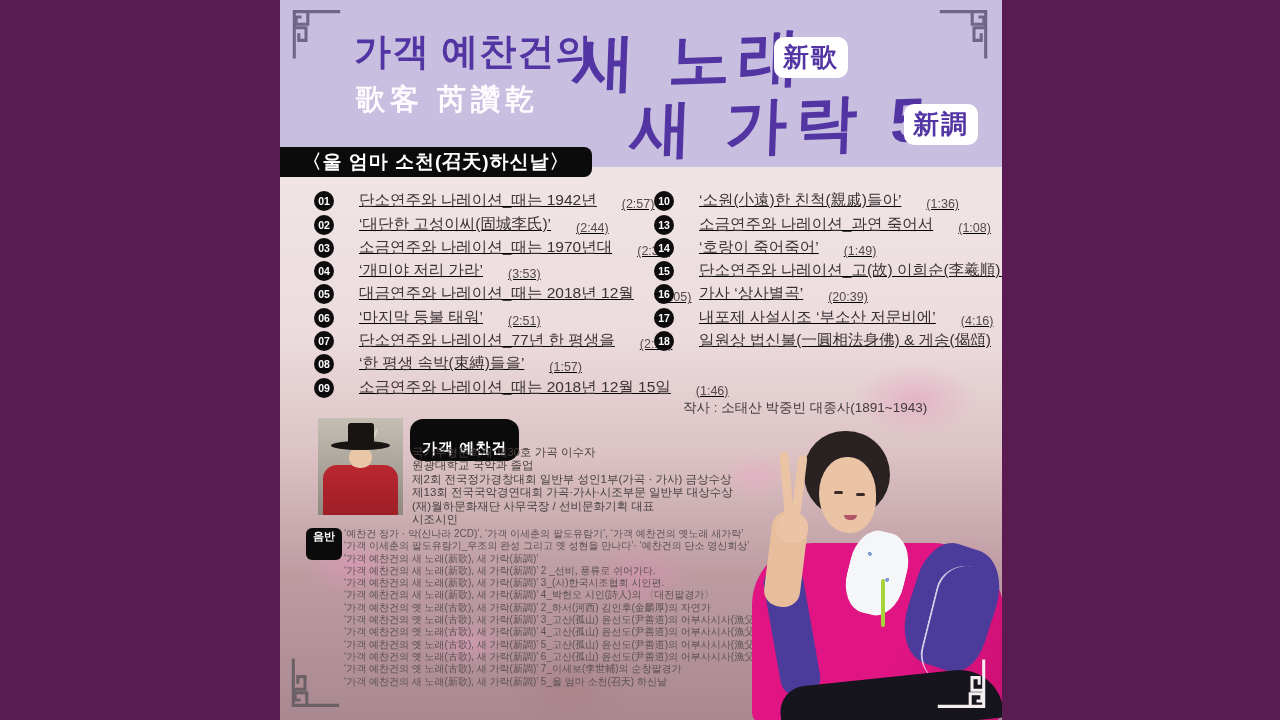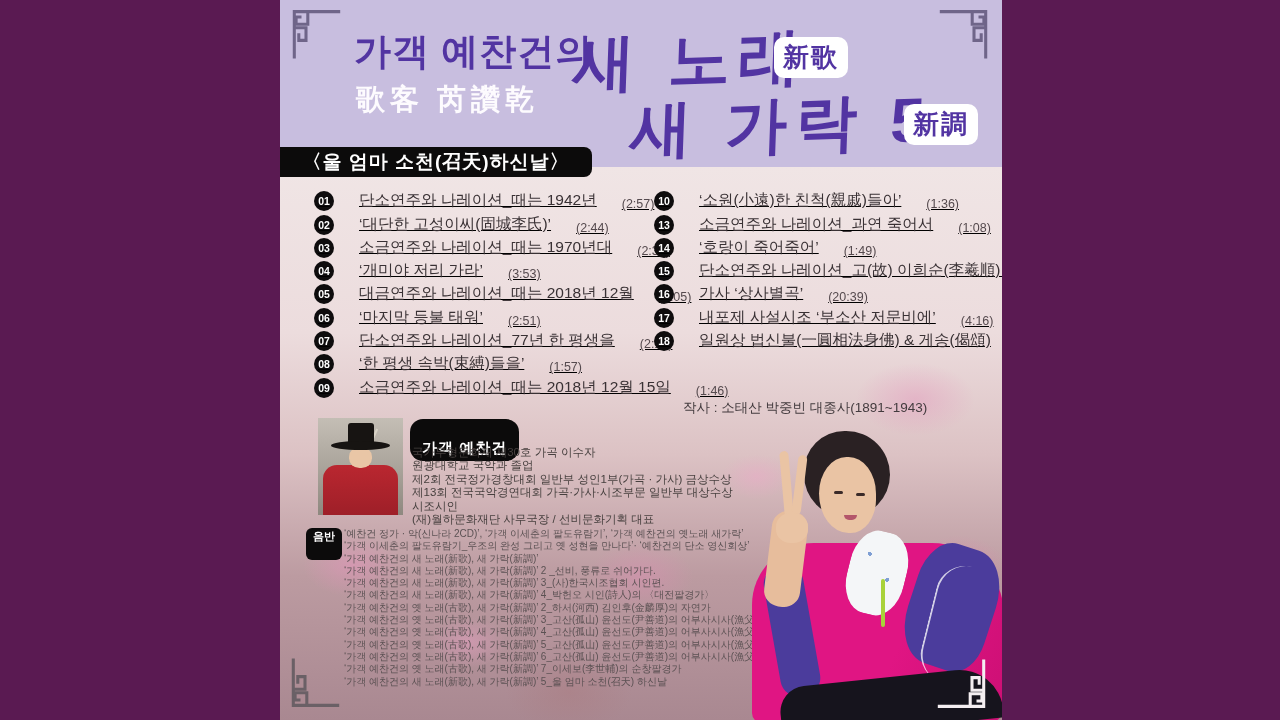--- a/index.html
+++ b/index.html
@@ -234,22 +234,22 @@
       <div class="gat-crown"></div>
       <div class="gat-brim"></div>
     </div>
     <div class="artist-name-badge">가객 예찬건</div>
     <div class="artist-bio">
 
     <div class="bio-line">국가무형문화재 제30호 가곡 이수자</div>
         <div class="bio-line">원광대학교 국악과 졸업</div>
         <div class="bio-line">제2회 전국정가경창대회 일반부 성인1부(가곡 · 가사) 금상수상</div>
         <div class="bio-line">제13회 전국국악경연대회 가곡·가사·시조부문 일반부 대상수상</div>
+        <div class="bio-line">(재)월하문화재단 사무국장 / 선비문화기획 대표</div>
         <div class="bio-line">시조시인</div>
-        <div class="bio-line">(재)월하문화재단 사무국장 / 선비문화기획 대표</div>
       </div>
 
     <div class="disc-badge">음반</div>
     <div class="disc-list">
 
     <div class="disc-line">‘예찬건 정가 · 악(신나라 2CD)’, ‘가객 이세춘의 팔도유람기’, ‘가객 예찬건의 옛노래 새가락’</div>
         <div class="disc-line">‘가객 이세춘의 팔도유람기_우조의 완성 그리고 옛 성현을 만나다’· ‘예찬건의 단소 영신회상’</div>
         <div class="disc-line">‘가객 예찬건의 새 노래(新歌), 새 가락(新調)’</div>
         <div class="disc-line">‘가객 예찬건의 새 노래(新歌), 새 가락(新調)’ 2 _선비, 풍류로 쉬어가다.</div>
         <div class="disc-line">‘가객 예찬건의 새 노래(新歌), 새 가락(新調)’ 3_(사)한국시조협회 시인편.</div>

